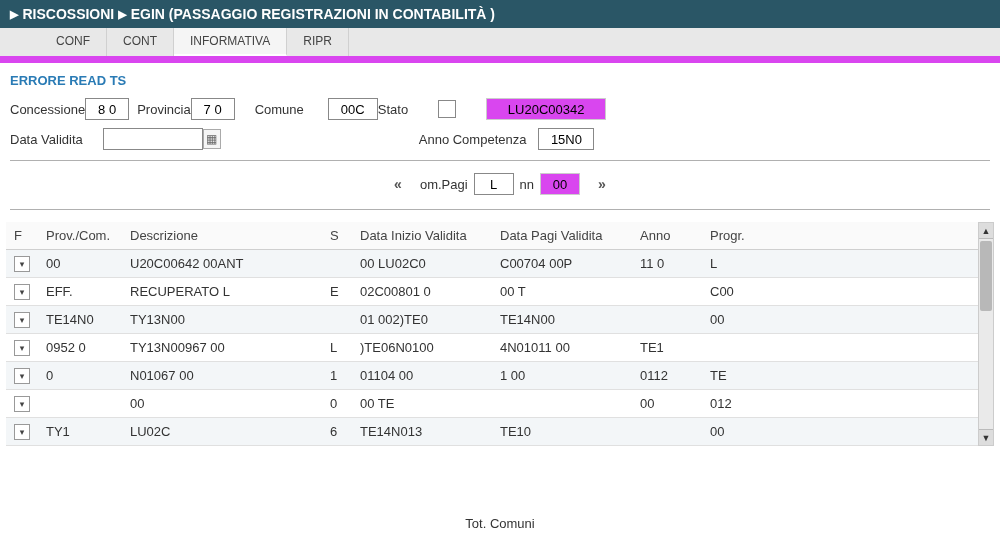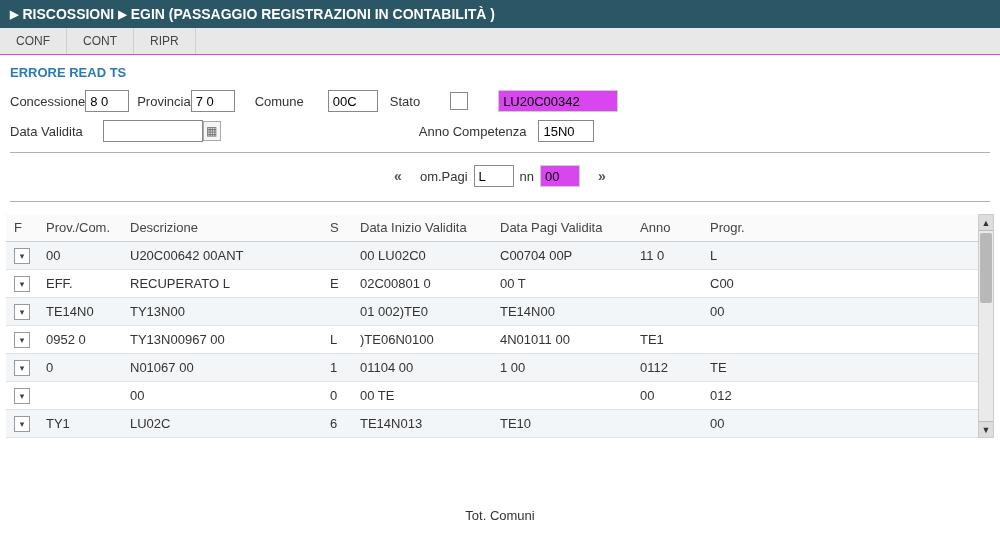--- a/index.html
+++ b/index.html
@@ -1,29 +1,29 @@
 <!DOCTYPE html>
 <html><head>
 <meta charset="utf-8">
 <style>
   * { box-sizing: border-box; margin: 0; padding: 0; }
   body { font-family: Arial, sans-serif; font-size: 13px; color: #333; background: #fff; width: 1000px; height: 535px; overflow: hidden; }
   
   .header { background: #2a5666; color: #fff; padding: 6px 10px; font-size: 14px; font-weight: bold; display: flex; align-items: center; gap: 4px; }
   .header .tri { font-size: 11px; }
   
-  .tabstrip { display: flex; background: #e8e8e8; border-bottom: 1px solid #d946ef; }
+  .tabstrip { display: flex; background: #e8e8e8; border-bottom: 7px solid #d946ef; padding-left: 40px; }
   .tab { padding: 6px 16px; font-size: 12px; color: #444; cursor: pointer; border-right: 1px solid #d0d0d0; }
   .tab.active { background: #f5f5f5; border-bottom: 2px solid #fff; }
   
   .error-msg { color: #2a7bb5; font-weight: bold; padding: 10px 10px 6px 10px; font-size: 13px; }
   
   .form-row { display: flex; align-items: center; padding: 4px 10px; }
   .form-row label { font-size: 13px; color: #333; }
-  .fld { border: 1px solid #888; background: #fff; height: 22px; padding: 8px 4px; font-size: 13px; }
+  .fld { border: 1px solid #888; background: #fff; height: 22px; padding: 8px 4px; font-size: 13px; text-align: center; }
   .fld.ro { background: #d946ef; border: 1px solid #ccc; }
   .chk { width: 18px; height: 18px; border: 1px solid #888; background: #fff; display: inline-block; }
   .cal-icon { width: 18px; height: 20px; display: inline-flex; align-items: center; justify-content: center; color: #666; cursor: pointer; border: 1px solid #aaa; background: #f5f5f5; font-size: 12px; }
   
   .hr { border: none; border-top: 1px solid #b0b0b0; margin: 6px 10px; }
   
   .pager { display: flex; justify-content: center; align-items: center; gap: 18px; padding: 6px 0 8px 0; }
   .pager .pg-btn { font-weight: bold; color: #555; cursor: pointer; font-size: 14px; }
   .pager .pg-group { display: flex; align-items: center; gap: 6px; }
   
@@ -58,33 +58,34 @@
 <div class="header">
   <span class="tri">▶</span>
   <span>RISCOSSIONI</span>
   <span class="tri">▶</span>
   <span>EGIN (PASSAGGIO REGISTRAZIONI IN CONTABILITÀ )</span>
 </div>
 
 <div class="tabstrip">
   <div class="tab">CONF</div>
   <div class="tab">CONT</div>
+  <div class="tab active">INFORMATIVA</div>
   <div class="tab">RIPR</div>
 </div>
 
 <div class="error-msg">ERRORE READ TS</div>
 
 <div class="form-row">
   <label>Concessione</label>
   <input class="fld" style="width: 44px;" value="8 0">
   <label style="margin-left:8px">Provincia</label>
   <input class="fld" style="width: 44px;" value="7 0">
   <label style="margin-left:20px">Comune</label>
   <input class="fld" style="width: 50px; margin-left: 24px;" value="00C">
-  <label style="margin-left:12px">Stato</label>
+  <label style="margin-left:0">Stato</label>
   <span class="chk" style="margin-left:30px"></span>
   <input class="fld ro" style="width: 120px; margin-left: 30px;" value="LU20C00342">
 </div>
 
 <div class="form-row">
   <label>Data Validita</label>
   <input class="fld" style="width: 100px; margin-left: 20px;" value="">
   <span class="cal-icon">▦</span>
   <label style="margin-left:198px">Anno Competenza</label>
   <input class="fld" style="width: 56px; margin-left: 12px;" value="15N0">

